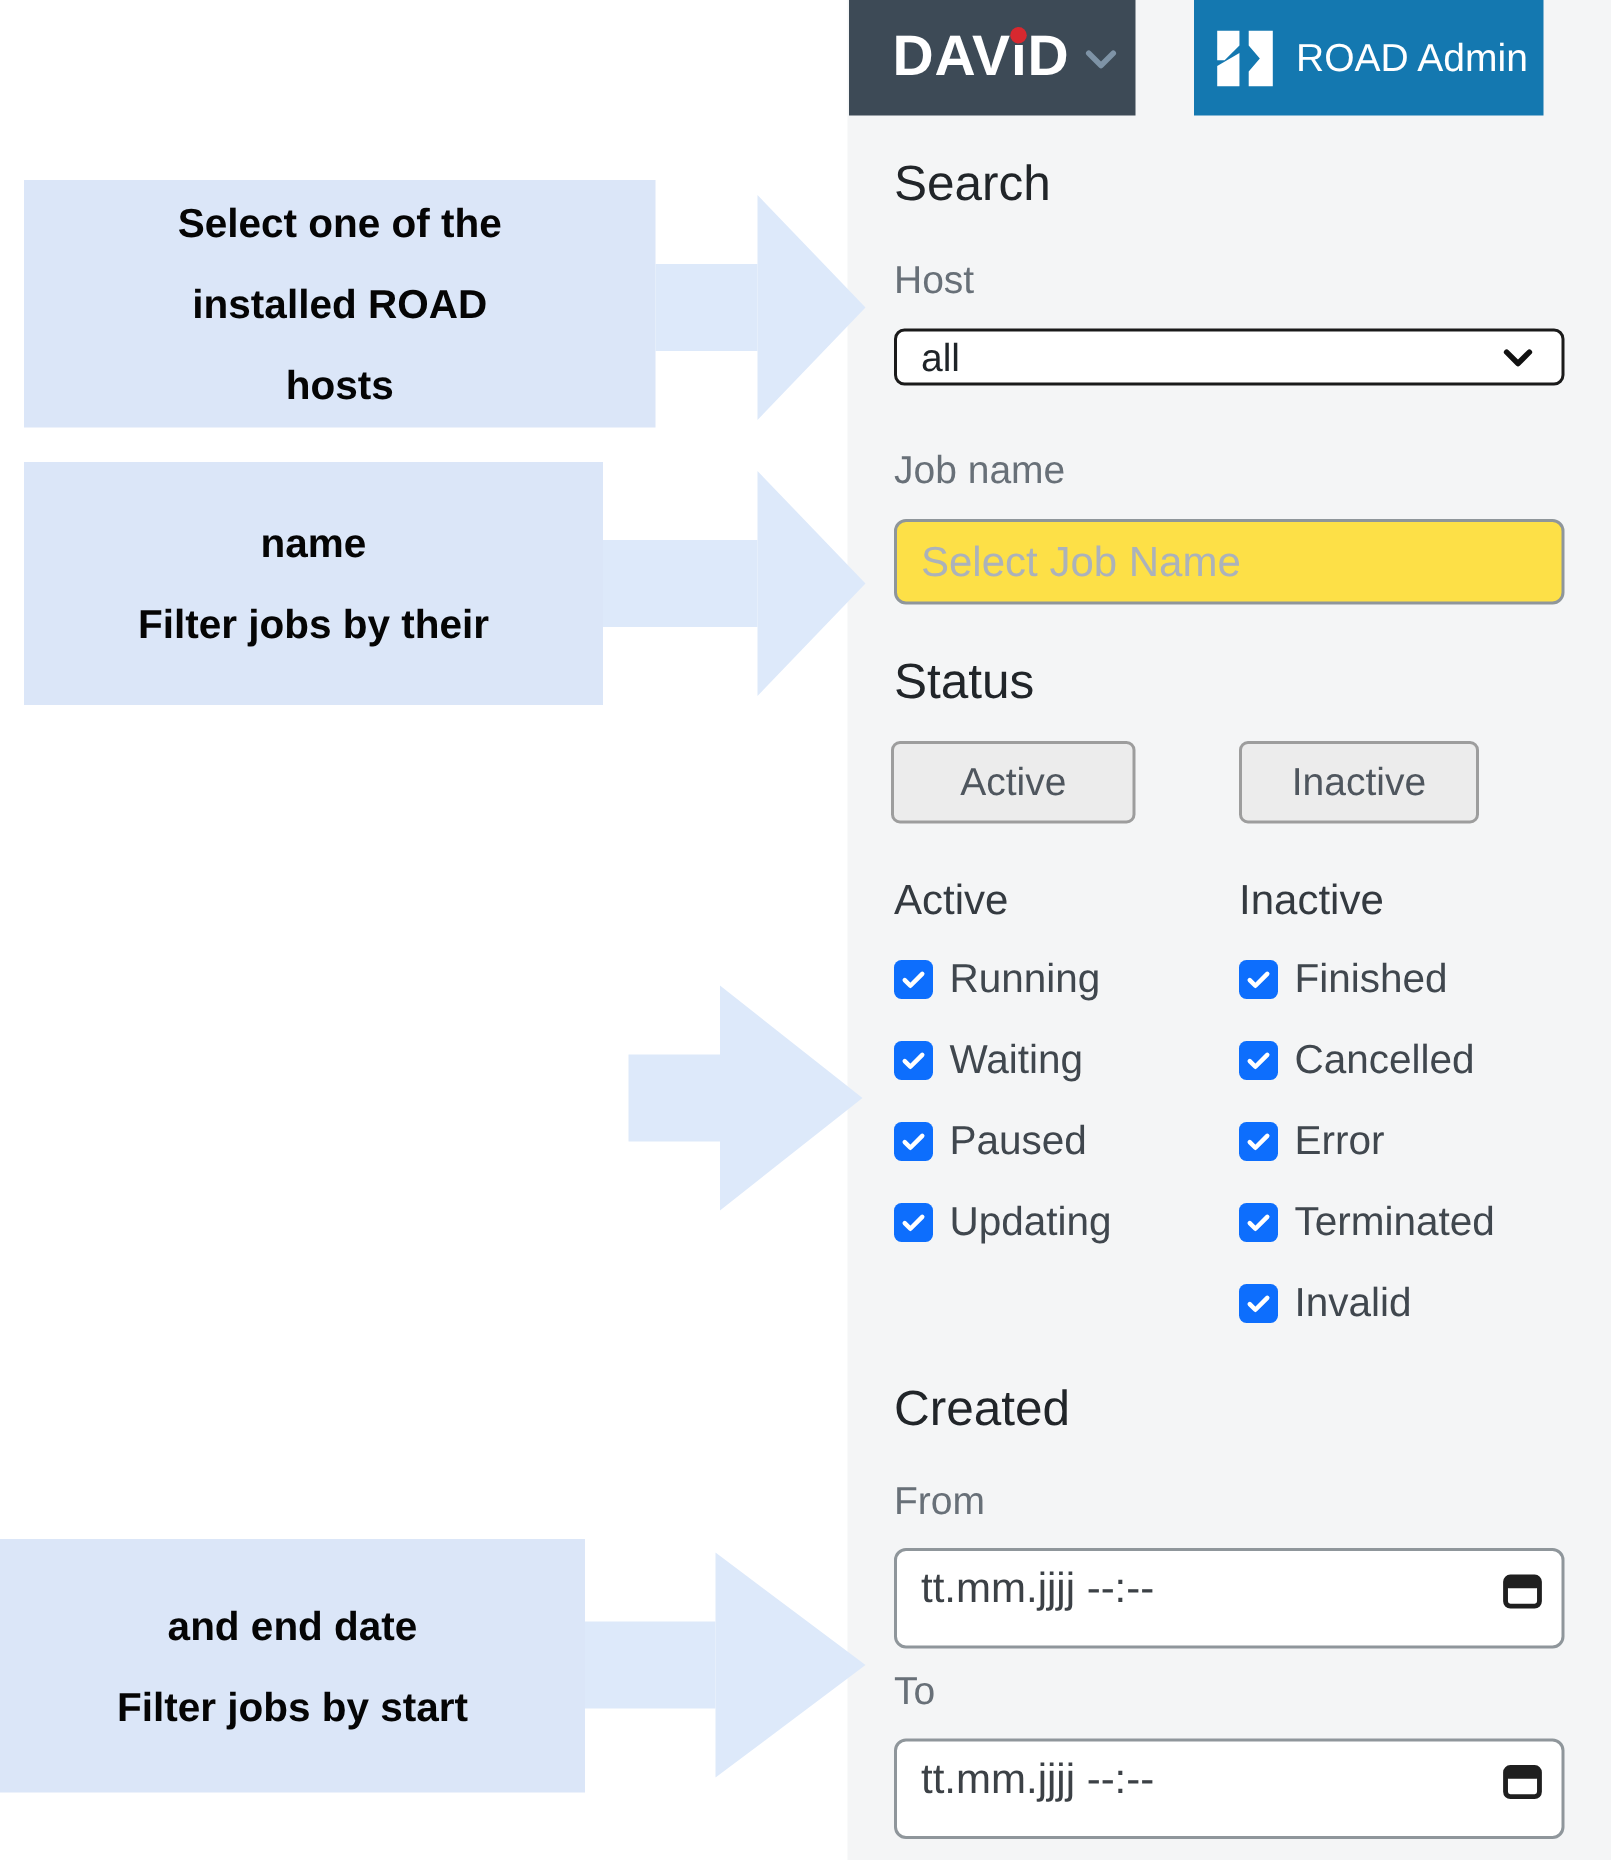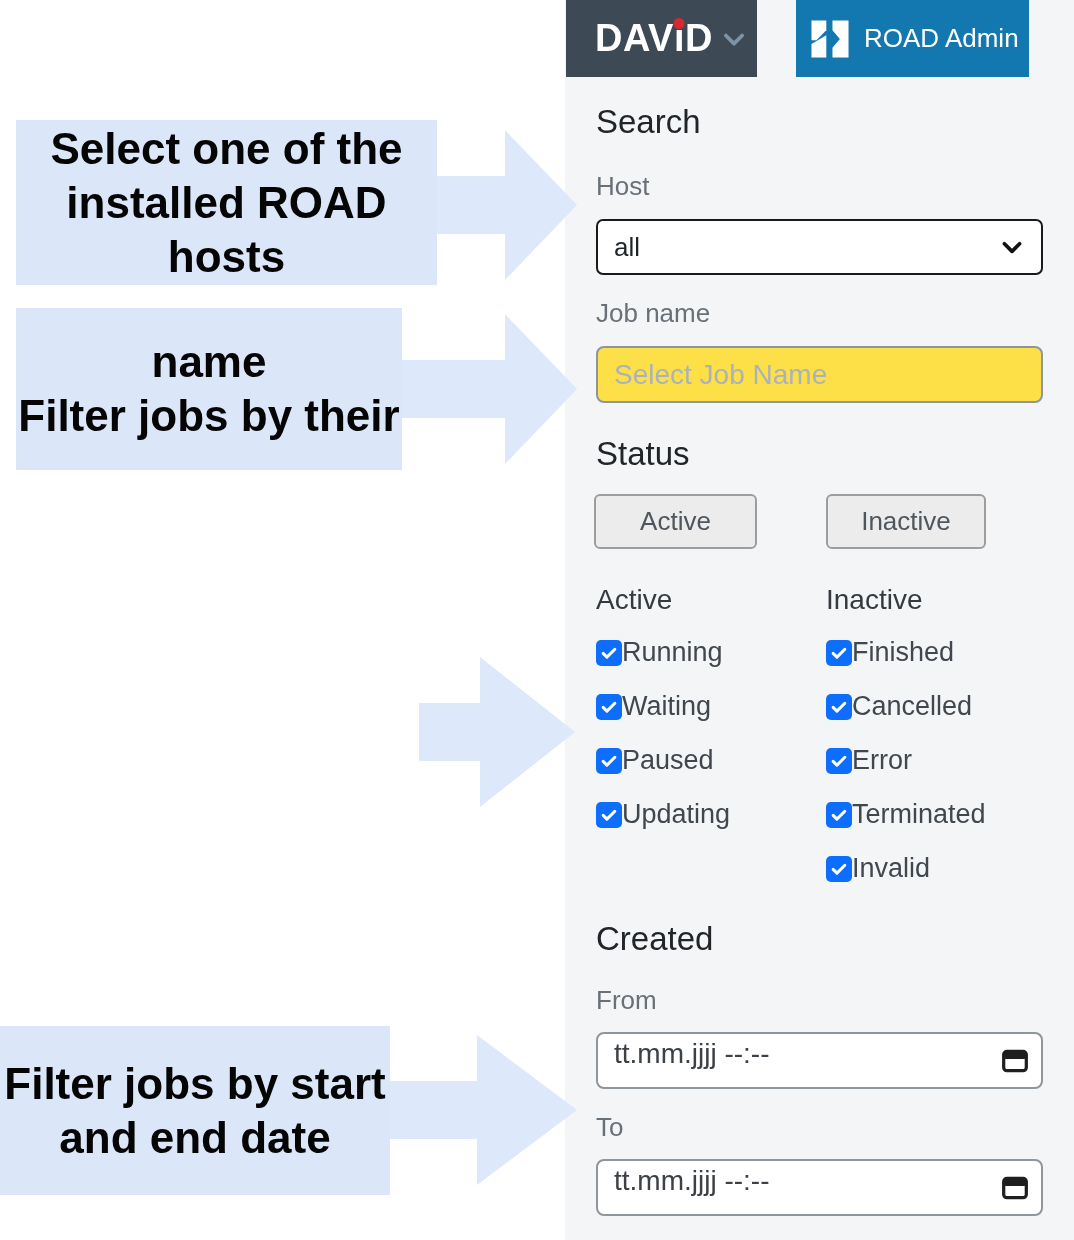--- a/index.html
+++ b/index.html
@@ -21,53 +21,53 @@
                     width:11px; height:11px; border-radius:50%; background:#d7282f; }
   .brand-chevron { margin-left:7px; display:flex; align-items:center; }
 
   .app-logo { width:42px; height:42px; display:block; }
   .app-title { color:#ffffff; font-size:26px; font-weight:500; margin-left:13px; white-space:nowrap; }
 
   
   .sec-title { position:absolute; font-size:33px; color:#212529; font-weight:500; }
   .fld-label { position:absolute; font-size:26px; color:#687078; }
 
-  .select-box { position:absolute; left:31px; width:447px; height:56px; background:#fff;
+  .select-box { position:absolute; left:31px; width:447px; height:38px; background:#fff;
                 border:2.5px solid #1a1a1a; border-radius:7px; display:flex; align-items:center;
                 padding:0 16px; font-size:26px; color:#1f2428; cursor:pointer; }
   .select-box .sel-arrow { margin-left:auto; display:flex; align-items:center; }
 
   .text-input { position:absolute; left:31px; width:447px; height:57px; background:#fde047;
                 border:2px solid #8f969b; border-radius:8px; font-size:28px; color:#3f444a;
                 padding:0 16px; font-family:"Liberation Sans", sans-serif; outline:none; }
   .text-input::placeholder { color:#abb2bb; opacity:1; }
 
   .status-btn { position:absolute; height:55px; background:#ececec; border:2px solid #9d9d9d;
                 border-radius:6px; font-size:26px; color:#4f565e; font-family:"Liberation Sans", sans-serif;
                 cursor:pointer; }
 
   .grp-label { position:absolute; font-size:28px; color:#343a40; }
 
   .cbx-col { position:absolute; top:638px; }
   .cbx-row { display:flex; align-items:center; height:29px; margin-bottom:25px; }
   .cbx { width:26px; height:26px; border-radius:5px; background:#0d6efd; display:flex;
          align-items:center; justify-content:center; cursor:pointer; flex:0 0 26px; }
   .cbx svg { width:20px; height:20px; display:block; }
-  .cbx-label { font-size:27px; color:#40474e; white-space:nowrap; }
+  .cbx-label { font-size:27px; color:#40474e; margin-left:11px; white-space:nowrap; }
 
   .date-wrap { position:absolute; left:31px; width:447px; height:57px; }
-  .date-input { width:447px; height:57px; background:#fff; border:2px solid #8f969b; border-radius:8px;
+  .date-input { width:447px; height:67px; background:#fff; border:2px solid #8f969b; border-radius:8px;
                 font-size:28px; color:#3c4146; padding:0 52px 14px 16px;
                 font-family:"Liberation Sans", sans-serif; outline:none; }
   .cal-icon { position:absolute; right:14px; top:15px; width:28px; height:27px; cursor:pointer; }
 
   
   .callout { position:absolute; background:#dbe6f8; display:flex; flex-direction:column;
              align-items:center; justify-content:center; z-index:3; }
-  .callout-line { font-size:44px; line-height:54px; font-weight:700; color:#050505;
+  .callout-line { font-size:27px; line-height:54px; font-weight:700; color:#050505;
                   white-space:nowrap; text-align:right; }
 
   .arrow-stem { position:absolute; background:#dde9fa; z-index:3; }
   .arrow-head { position:absolute; width:0; height:0; border-top:75px solid transparent;
                 border-bottom:75px solid transparent; z-index:3; }
 </style>
 </head>
 <body>
 
 <div class="canvas">
@@ -232,19 +232,19 @@
     <div class="callout-line">name</div>
     <div class="callout-line">Filter jobs by their</div>
   </div>
   <div class="arrow-stem" style="left:402px; top:360px; width:103px; height:58px;"></div>
   <div class="arrow-head" style="left:505px; top:314px; border-left:72px solid #dde9fa;"></div>
 
   <div class="arrow-stem" style="left:419px; top:703px; width:61px; height:58px;"></div>
   <div class="arrow-head" style="left:480px; top:657px; border-left:95px solid #dde9fa;"></div>
 
   <div class="callout" style="left:0px; top:1026px; width:390px; height:169px;">
+    <div class="callout-line">and end date</div>
     <div class="callout-line">Filter jobs by start</div>
-    <div class="callout-line">and end date</div>
   </div>
   <div class="arrow-stem" style="left:390px; top:1081px; width:87px; height:58px;"></div>
   <div class="arrow-head" style="left:477px; top:1035px; border-left:100px solid #dde9fa;"></div>
 
 </div>
 
 </body></html>

